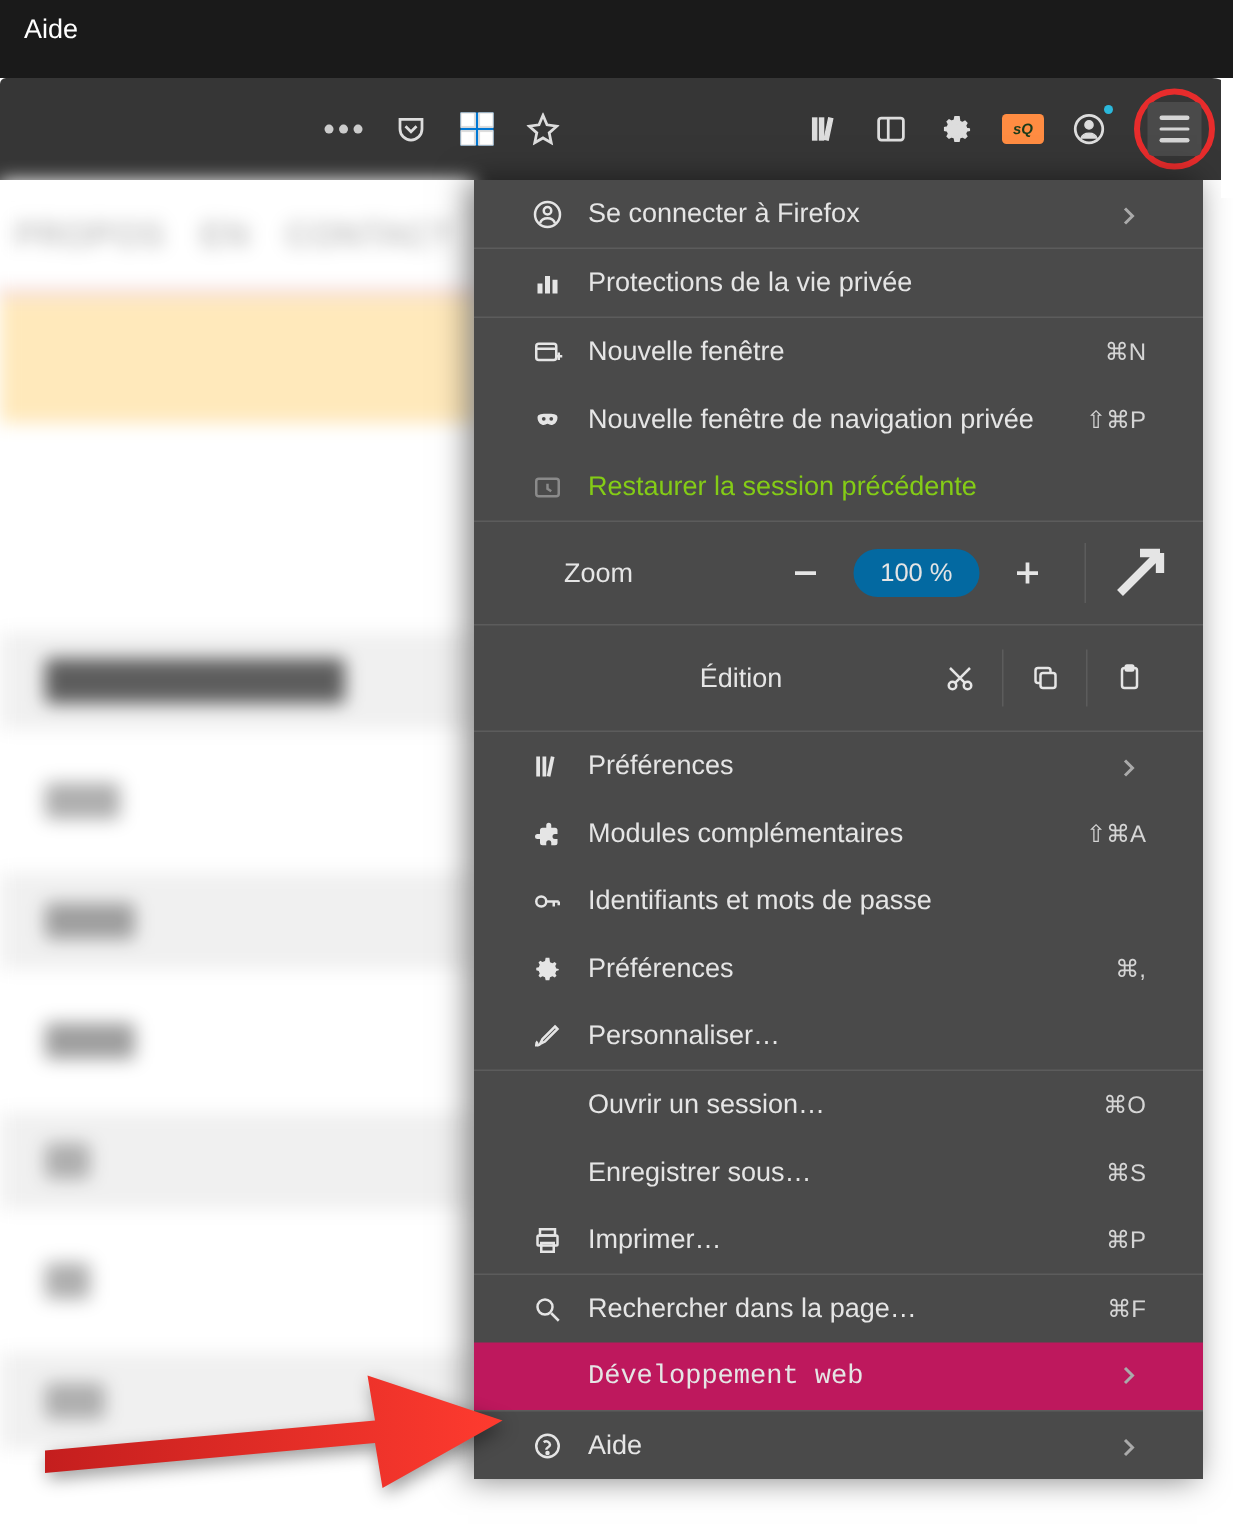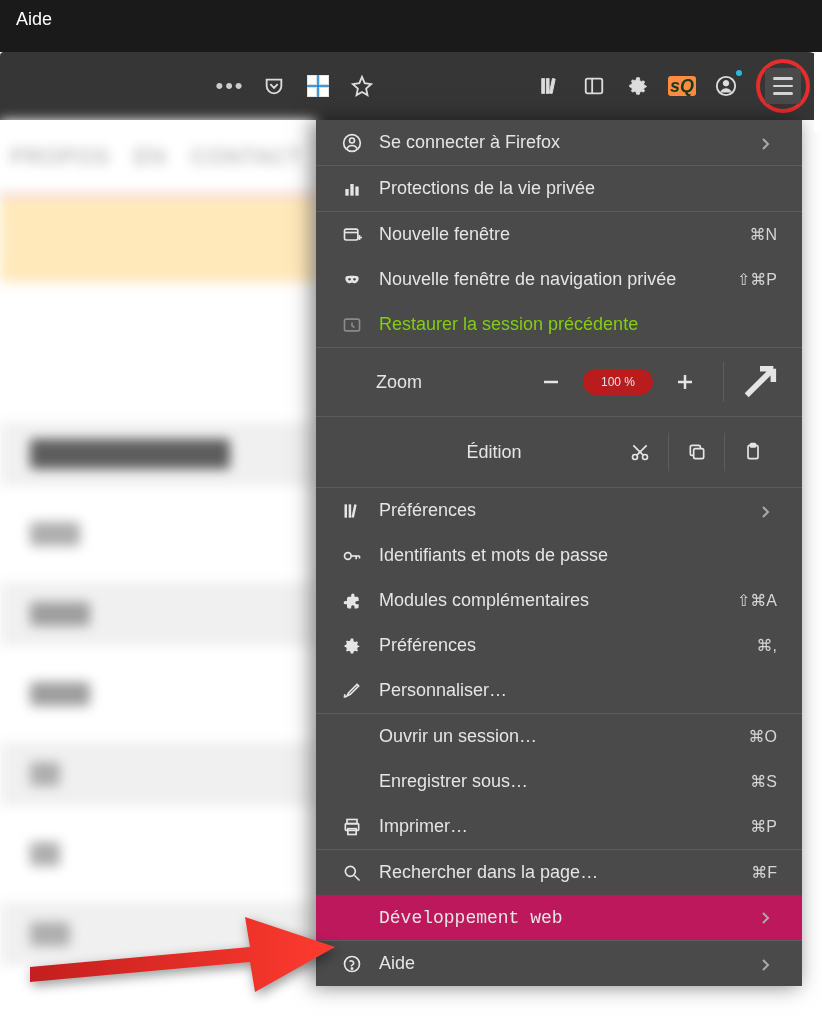--- a/index.html
+++ b/index.html
@@ -43,21 +43,21 @@
       justify-content: center;
       color: #ddd;
       border-radius: 4px;
     }
     .toolbar-btn svg { width: 22px; height: 22px; fill: #ddd; stroke: #ddd; }
     .star svg { fill: none; stroke-width: 2; }
     .wflag { width: 22px; height: 22px; background: #0078d4; display:flex;align-items:center;justify-content:center; }
     .dots { font-size: 22px; letter-spacing: 2px; color: #ccc; }
     .pocket svg { stroke-width: 2; fill: none; }
     .gear svg { fill: #ddd; }
-    .sq { background: #ff8c42; border-radius: 3px; width: 28px; height: 20px; display:flex;align-items:center;justify-content:center;font-weight:bold;font-style:italic;font-size:18px;color:#1a3a1a; }
+    .sq { background: #ff8c42; border-radius: 3px; width: 28px; height: 20px; display:flex;align-items:center;justify-content:center;font-weight:bold;font-style:italic;font-size:10px;color:#1a3a1a; }
     .profile-dot { position: relative; }
     .profile-dot::after { content:''; width:6px; height:6px; background:#2bb8db; border-radius:50%; position:absolute; top:4px; right:4px; }
     .hamburger-circle {
       border: 4px solid #e82c2c;
       border-radius: 50%;
       width: 54px;
       height: 54px;
       display: flex;
       align-items: center;
       justify-content: center;
@@ -110,21 +110,21 @@
       top: 0;
       width: 486px;
       background: #4a4a4a;
       color: #e5e5e5;
       font-size: 18px;
       box-shadow: -4px 0 20px rgba(0,0,0,0.5);
     }
     .menu-item {
       display: flex;
       align-items: center;
-      padding: 10px 25px;
+      padding: 10px 38px;
       min-height: 45px;
       gap: 16px;
       position: relative;
     }
     .menu-item.disabled { color: #84cc16; }
     .menu-icon {
       width: 22px;
       height: 22px;
       display: flex;
       align-items: center;
@@ -142,24 +142,24 @@
     .menu-sep { border-top: 1px solid #5c5c5c; }
     .zoom-row {
       display: flex;
       align-items: center;
       padding: 14px 22px;
       gap: 12px;
     }
     .zoom-label { flex: 1; padding-left: 38px; }
     .zoom-btn { width: 40px; height: 40px; display:flex;align-items:center;justify-content:center; }
     .zoom-pill {
-      background: #b91c1c;
+      background: #0369a1;
       border-radius: 20px;
       padding: 6px 18px;
-      font-size: 12px;
+      font-size: 17px;
     }
     .zoom-btn.minus svg, .zoom-btn.plus svg { width: 18px; height: 18px; stroke: #e5e5e5; stroke-width: 2.5; }
     .fullscreen-box {
       border-left: 1px solid #5c5c5c;
       padding-left: 16px;
       margin-left: 6px;
       height: 40px;
       display: flex;
       align-items: center;
     }
@@ -405,37 +405,37 @@
             <rect x="13" y="4" width="3" height="16" transform="rotate(12 14.5 12)"></rect>
           </svg>
       </span>
       <span class="menu-label">Préférences</span>
       <span class="chev-right"><svg viewBox="0 0 10 14">
             <path d="M2 2l5 5-5 5"></path>
           </svg></span>
     </div>
     <div class="menu-item">
       <span class="menu-icon">
+        <svg viewBox="0 0 24 24" fill="#e5e5e5">
+            <path d="M13 3a2 2 0 012 2v2h3a2 2 0 012 2v3h-2a2 2 0 100 4h2v3a2 2 0 01-2 2h-3v-2a2 2 0 10-4 0v2H8a2 2 0 01-2-2v-3H4a2 2 0 110-4h2V9a2 2 0 012-2h3V5a2 2 0 012-2z"></path>
+          </svg>
+      </span>
+      <span class="menu-label">Modules complémentaires</span>
+      <span class="menu-kbd">⇧⌘A</span>
+    </div>
+    <div class="menu-item">
+      <span class="menu-icon">
         <svg viewBox="0 0 24 24" fill="none" stroke="#e5e5e5" stroke-width="2">
             <circle cx="7" cy="12" r="4"></circle>
             <line x1="11" y1="12" x2="21" y2="12"></line>
             <line x1="17" y1="12" x2="17" y2="16"></line>
             <line x1="21" y1="12" x2="21" y2="15"></line>
           </svg>
       </span>
       <span class="menu-label">Identifiants et mots de passe</span>
-    </div>
-    <div class="menu-item">
-      <span class="menu-icon">
-        <svg viewBox="0 0 24 24" fill="#e5e5e5">
-            <path d="M13 3a2 2 0 012 2v2h3a2 2 0 012 2v3h-2a2 2 0 100 4h2v3a2 2 0 01-2 2h-3v-2a2 2 0 10-4 0v2H8a2 2 0 01-2-2v-3H4a2 2 0 110-4h2V9a2 2 0 012-2h3V5a2 2 0 012-2z"></path>
-          </svg>
-      </span>
-      <span class="menu-label">Modules complémentaires</span>
-      <span class="menu-kbd">⇧⌘A</span>
     </div>
     <div class="menu-item">
       <span class="menu-icon">
         <svg viewBox="0 0 24 24" fill="#e5e5e5">
             <path d="M12 8a4 4 0 100 8 4 4 0 000-8zm9 4l-2-.5-.8-2 1-1.8-1.4-1.4-1.8 1-2-.8L13.5 3h-3L10 5.5l-2 .8-1.8-1L4.8 6.7l1 1.8-.8 2L3 11v2l2 .5.8 2-1 1.8 1.4 1.4 1.8-1 2 .8.5 2.5h3l.5-2.5 2-.8 1.8 1 1.4-1.4-1-1.8.8-2 2-.5z"></path>
           </svg>
       </span>
       <span class="menu-label">Préférences</span>
       <span class="menu-kbd">⌘,</span>
     </div>

